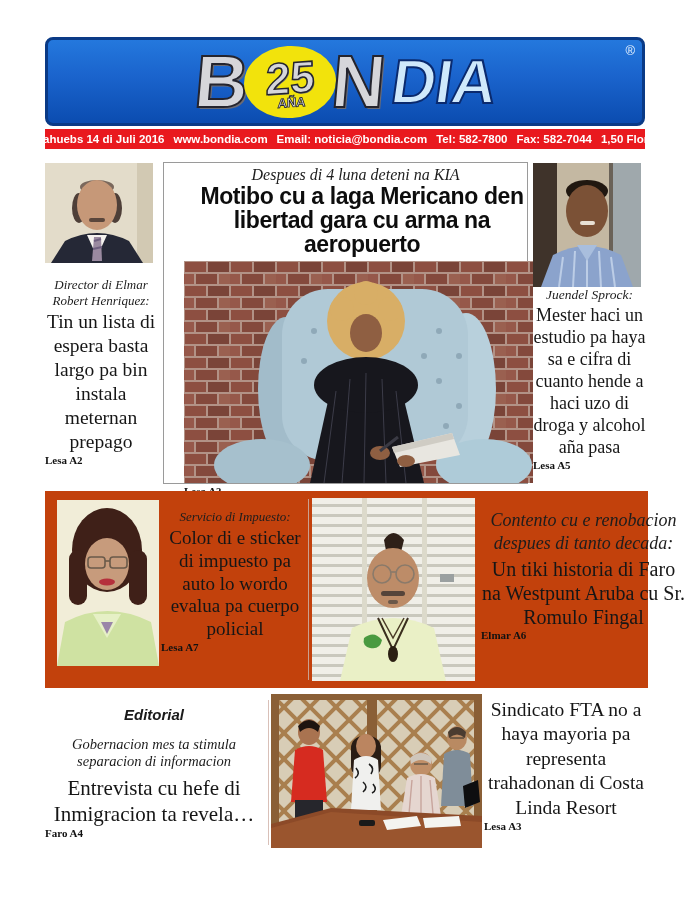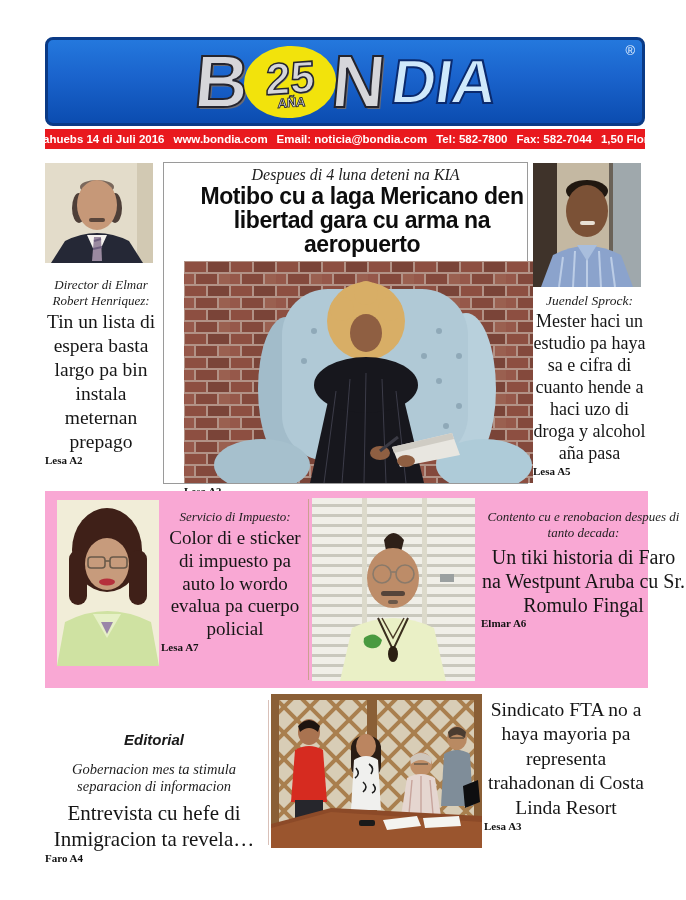--- a/index.html
+++ b/index.html
@@ -40,47 +40,47 @@
   .hserif{text-align:center;color:#161616;}
   .pageref{font-weight:bold;font-size:11px;color:#111;}
 
   
   .col{position:absolute;top:163px;}
   #col-left{left:45px;width:112px;}
   #col-right{left:533px;width:113px;}
   .col .photo{display:block;}
   #left-kicker{font-size:13px;line-height:1.2;margin-top:14px;font-style:italic;}
   #left-headline{font-size:19.5px;line-height:1.23;margin-top:2px;}
-  #right-kicker{font-size:13.5px;margin-top:6px;}
+  #right-kicker{font-size:13.5px;}
   #right-headline{font-size:18px;line-height:1.22;margin-top:2px;}
 
   #lead-box{position:absolute;left:163px;top:162px;width:365px;height:322px;
     border:1px solid #9a9a9a;box-sizing:border-box;padding-left:20px;}
   #lead-kicker{font-size:16px;margin-top:3px;}
   #lead-headline{font-family:"Liberation Sans",sans-serif;font-weight:bold;font-size:23px;
     line-height:1.04;text-align:center;letter-spacing:-0.4px;margin:1px auto 0;width:356px;color:#0d0d0d;}
   #lead-photo{display:block;margin:4px auto 0;}
   #lead-ref{margin:2px 8px 0 0;}
 
   
-  #pinkband{position:absolute;left:45px;top:491px;width:603px;height:197px;background:#f9a8d4;}
+  #pinkband{position:absolute;left:45px;top:491px;width:603px;height:197px;background:#c2410c;}
   #pink-photo1{position:absolute;left:12px;top:9px;}
   #pink-text1{position:absolute;left:116px;top:18px;width:148px;}
   #pink-kicker1{font-size:13px;}
   #pink-headline1{font-size:19px;line-height:1.2;margin-top:2px;}
   #pink-sep{position:absolute;left:263px;top:8px;width:1px;height:181px;background:#caa090;}
   #pink-photo2{position:absolute;left:267px;top:7px;}
   #pink-text2{position:absolute;left:436px;top:18px;width:205px;}
-  #pink-kicker2{font-size:13px;line-height:1.25;}
+  #pink-kicker2{font-size:18px;line-height:1.25;}
   #pink-headline2{font-size:20px;line-height:1.2;margin-top:3px;}
 
   
   #editorial{position:absolute;left:45px;top:706px;width:218px;}
   #editorial-label{font-family:"Liberation Sans",sans-serif;font-weight:bold;font-style:italic;
-    font-size:15px;text-align:center;margin-top:25px;}
+    font-size:15px;text-align:center;}
   #editorial-kicker{font-size:14.5px;line-height:1.2;margin-top:13px;}
   #editorial-headline{font-size:21px;line-height:1.25;margin-top:4px;}
   #bottom-sep{position:absolute;left:268px;top:700px;width:1px;height:145px;background:#d9c0b8;}
   #bottom-photo{position:absolute;left:271px;top:694px;}
   #fta{position:absolute;left:484px;top:698px;width:164px;}
   #fta-headline{font-size:19.5px;line-height:1.25;}
   .clickable{cursor:pointer;}
 </style>
 </head>
 <body>

